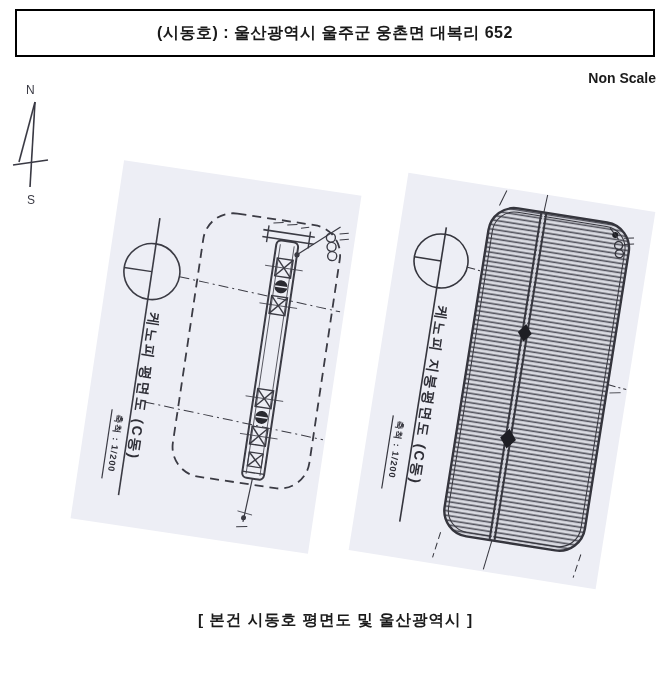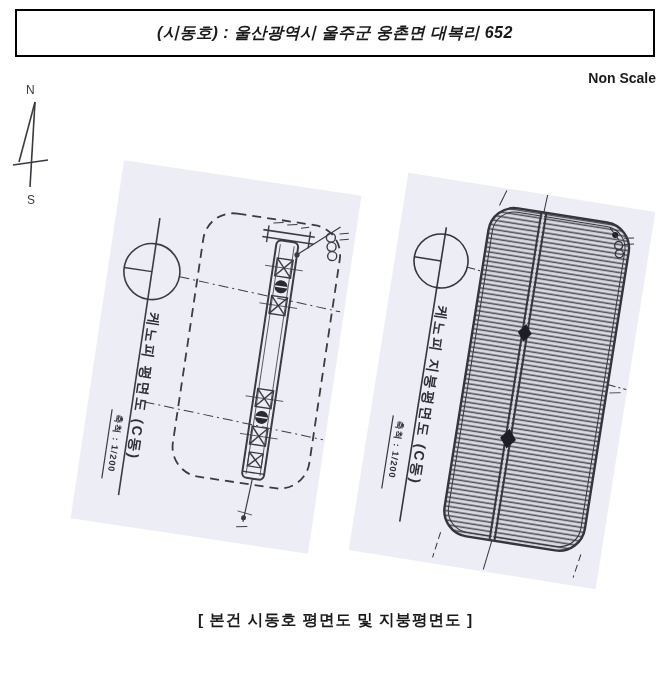--- a/index.html
+++ b/index.html
@@ -5,21 +5,21 @@
   html,body{margin:0;padding:0;background:#fff;}
   .canvas{
     position:relative;width:671px;height:700px;background:#ffffff;overflow:hidden;
     font-family:"Liberation Sans", sans-serif;color:#1a1a1a;
   }
   .title-box{
     position:absolute;left:15px;top:9px;width:636px;height:44px;
     border:2px solid #000;display:flex;align-items:center;justify-content:center;
     background:#fff;
   }
-  .title-box .title-text{font-size:16px;font-weight:bold;letter-spacing:0.5px;font-style:italic;}
+  .title-box .title-text{font-size:16px;font-weight:bold;letter-spacing:0.5px;}
   .non-scale{
     position:absolute;right:15px;top:70px;font-size:14px;font-weight:bold;margin-left:44px;
   }
   .compass-n{position:absolute;left:26px;top:83px;font-size:12px;color:#3a3a44;}
   .compass-s{position:absolute;left:27px;top:193px;font-size:12px;color:#3a3a44;}
   .compass-svg{position:absolute;left:8px;top:99px;}
   .paper{position:absolute;background:#edeef5;}
   .paper1{left:96px;top:176px;width:240px;height:362px;transform:rotate(8.5deg);}
   .paper2{left:377px;top:190px;width:250px;height:382px;transform:rotate(9deg);}
   .paper svg{position:absolute;left:0;top:0;}
@@ -169,15 +169,15 @@
         <circle cx="219" cy="39" r="4"></circle>
         <circle cx="221" cy="47" r="4"></circle>
         <line x1="223" y1="31" x2="233" y2="29" stroke-width="1"></line>
         <line x1="224" y1="37" x2="234" y2="35" stroke-width="1"></line>
       </g>
     </svg>
     <div class="vlabel big p2-big">케노피 지붕평면도 (C동)</div>
     <div class="vlabel small p2-small">축척 : 1/200</div>
   </div>
 
-  <div class="caption">[ 본건  시동호 평면도 및 지붕평면도 ]</div>
+  <div class="caption">[ 본건  시동호 평면도 및 울산광역시 ]</div>
 
 </div>
 
 </body></html>

